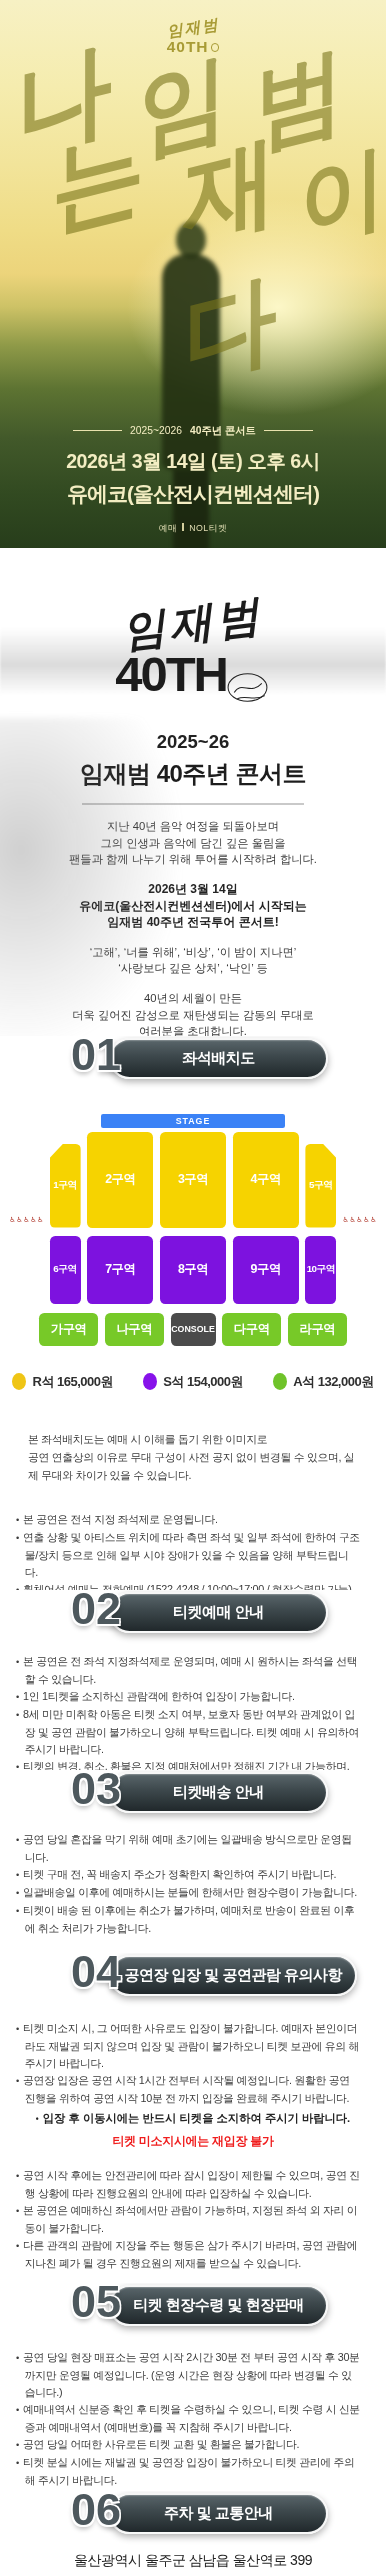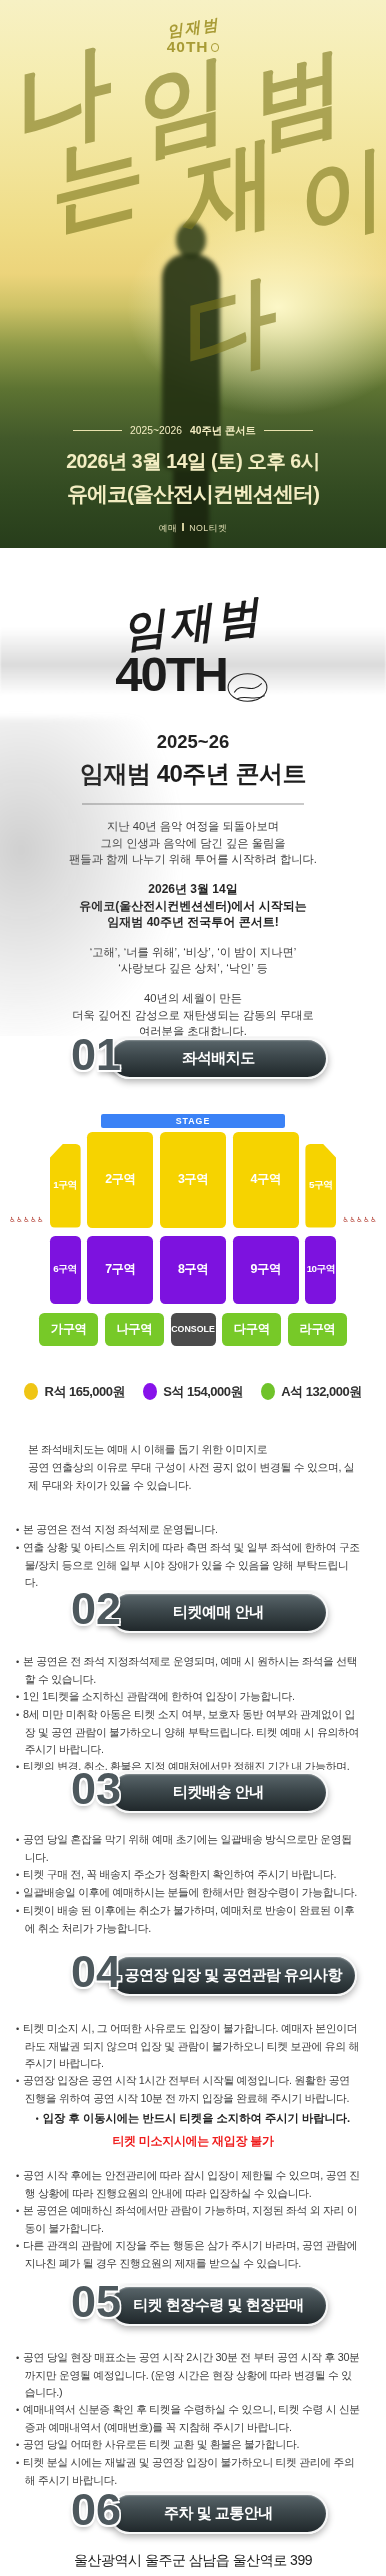--- a/index.html
+++ b/index.html
@@ -84,21 +84,21 @@
   .row-r .seat-block[data-corner]{height:84px}
   .seat-block[data-corner="left"]{clip-path:polygon(0 14.4px,44% 0,100% 0,100% 100%,0 100%)}
   .seat-block[data-corner="right"]{clip-path:polygon(0 0,56% 0,100% 14.4px,100% 100%,0 100%)}
   .seat-block[data-tier="R"]{background:#f6d300}
   .seat-block[data-tier="S"]{background:#7d12df}
   .seat-block[data-tier="A"]{background:#77c928}
   .seat-block[data-tier="C"]{background:#4b4b4b}
   .wheel{position:absolute;top:112px;display:flex;gap:0.5px;color:#b0372b;font-size:7.2px;font-family:"DejaVu Sans",sans-serif}
   .wheel-left{left:9.3px}.wheel-right{right:9.3px}
 
-  .legend{display:flex;justify-content:center;gap:18px;margin-top:17px;align-items:center}
+  .legend{display:flex;justify-content:center;gap:30px;margin-top:7px;align-items:center}
   .legend-item{display:flex;align-items:center;gap:6.2px;font-size:13px;font-weight:800;color:#2f2f2f;letter-spacing:-0.5px}
   .legend-dot{width:14px;height:17px;border-radius:50%}
   .legend-dot[data-tier="R"]{background:#efc515}
   .legend-dot[data-tier="S"]{background:#8712ea}
   .legend-dot[data-tier="A"]{background:#6fc32a}
 
   .notice{margin:39px 28px 0;font-size:10.8px;line-height:18px;color:#3a3a3a}
   .notice div{letter-spacing:-0.3px}
 
   ul.bullets{list-style:none;margin:0;padding:0 25px 0 16px}

